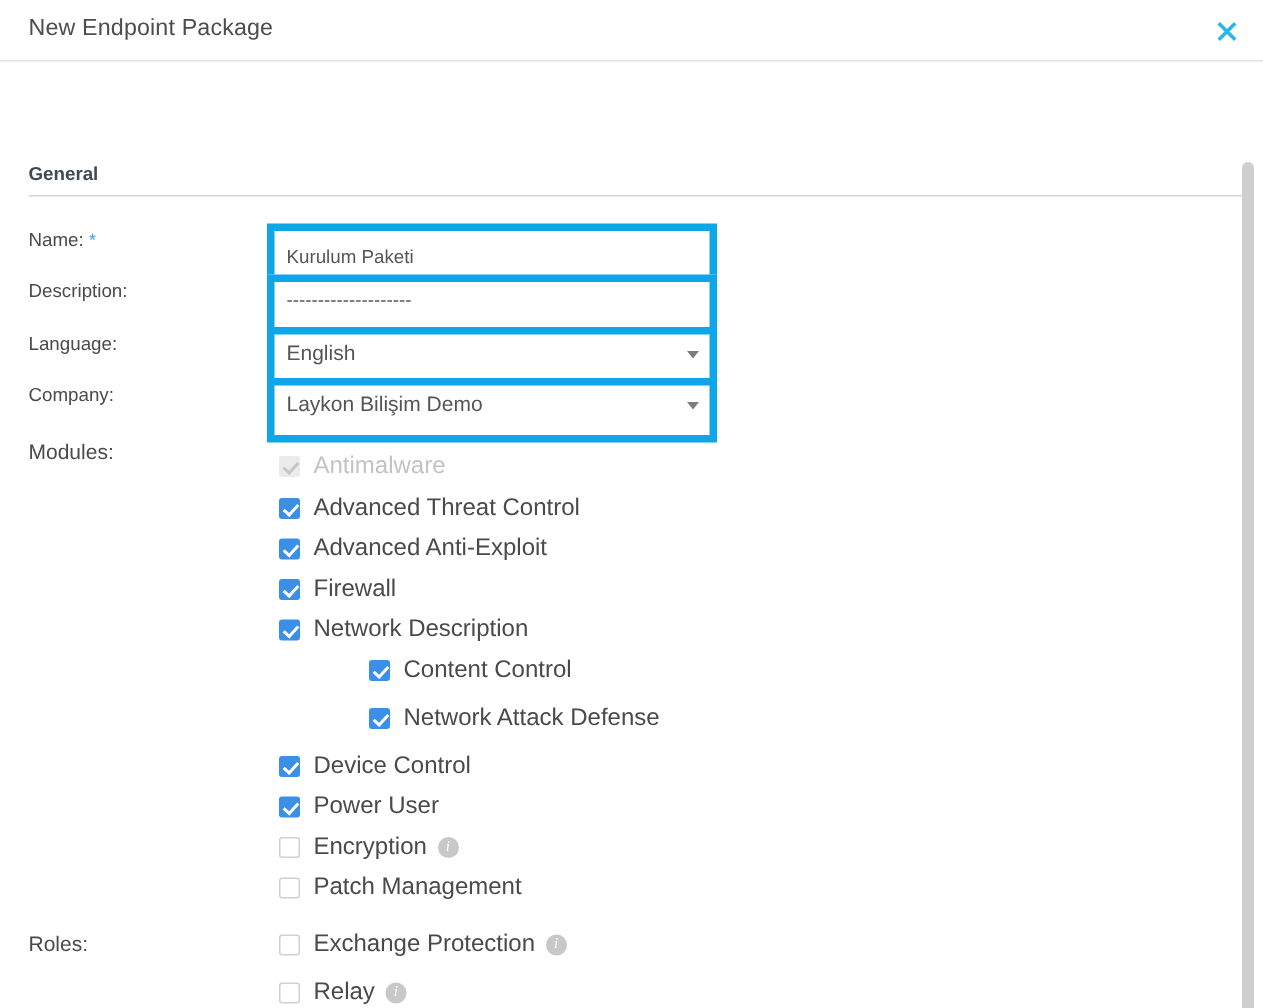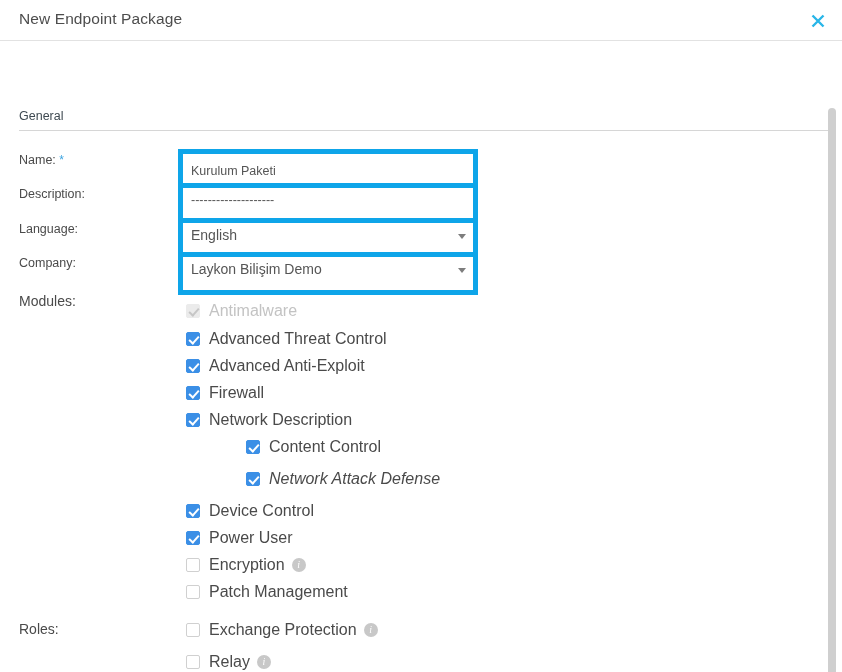--- a/index.html
+++ b/index.html
@@ -49,21 +49,21 @@
     position: relative;
     height: 631px;
     overflow: hidden;
   }
 
   .section-title {
     position: absolute;
     left: 19px;
     top: 68px;
     font-size: 12.5px;
-    font-weight: normal;
+    font-weight: bold;
     color: #3f4a52;
   }
   .section-rule {
     position: absolute;
     left: 19px;
     top: 89px;
     width: 812px;
     height: 1px;
     background: #d6d6d6;
   }
@@ -307,21 +307,21 @@
         <span class="check-label">Firewall</span>
       </div>
       <div class="check-row" style="top: 369px;">
         <span class="cbox checked"></span>
         <span class="check-label">Network Description</span>
       </div>
       <div class="check-row nested" style="top: 396px;">
         <span class="cbox checked"></span>
         <span class="check-label">Content Control</span>
       </div>
-      <div class="check-row nested" style="top: 428px; font-style: italic;">
+      <div class="check-row nested" style="top: 428px;">
         <span class="cbox checked"></span>
         <span class="check-label">Network Attack Defense</span>
       </div>
       <div class="check-row" style="top: 460px;">
         <span class="cbox checked"></span>
         <span class="check-label">Device Control</span>
       </div>
       <div class="check-row" style="top: 487px;">
         <span class="cbox checked"></span>
         <span class="check-label">Power User</span>

